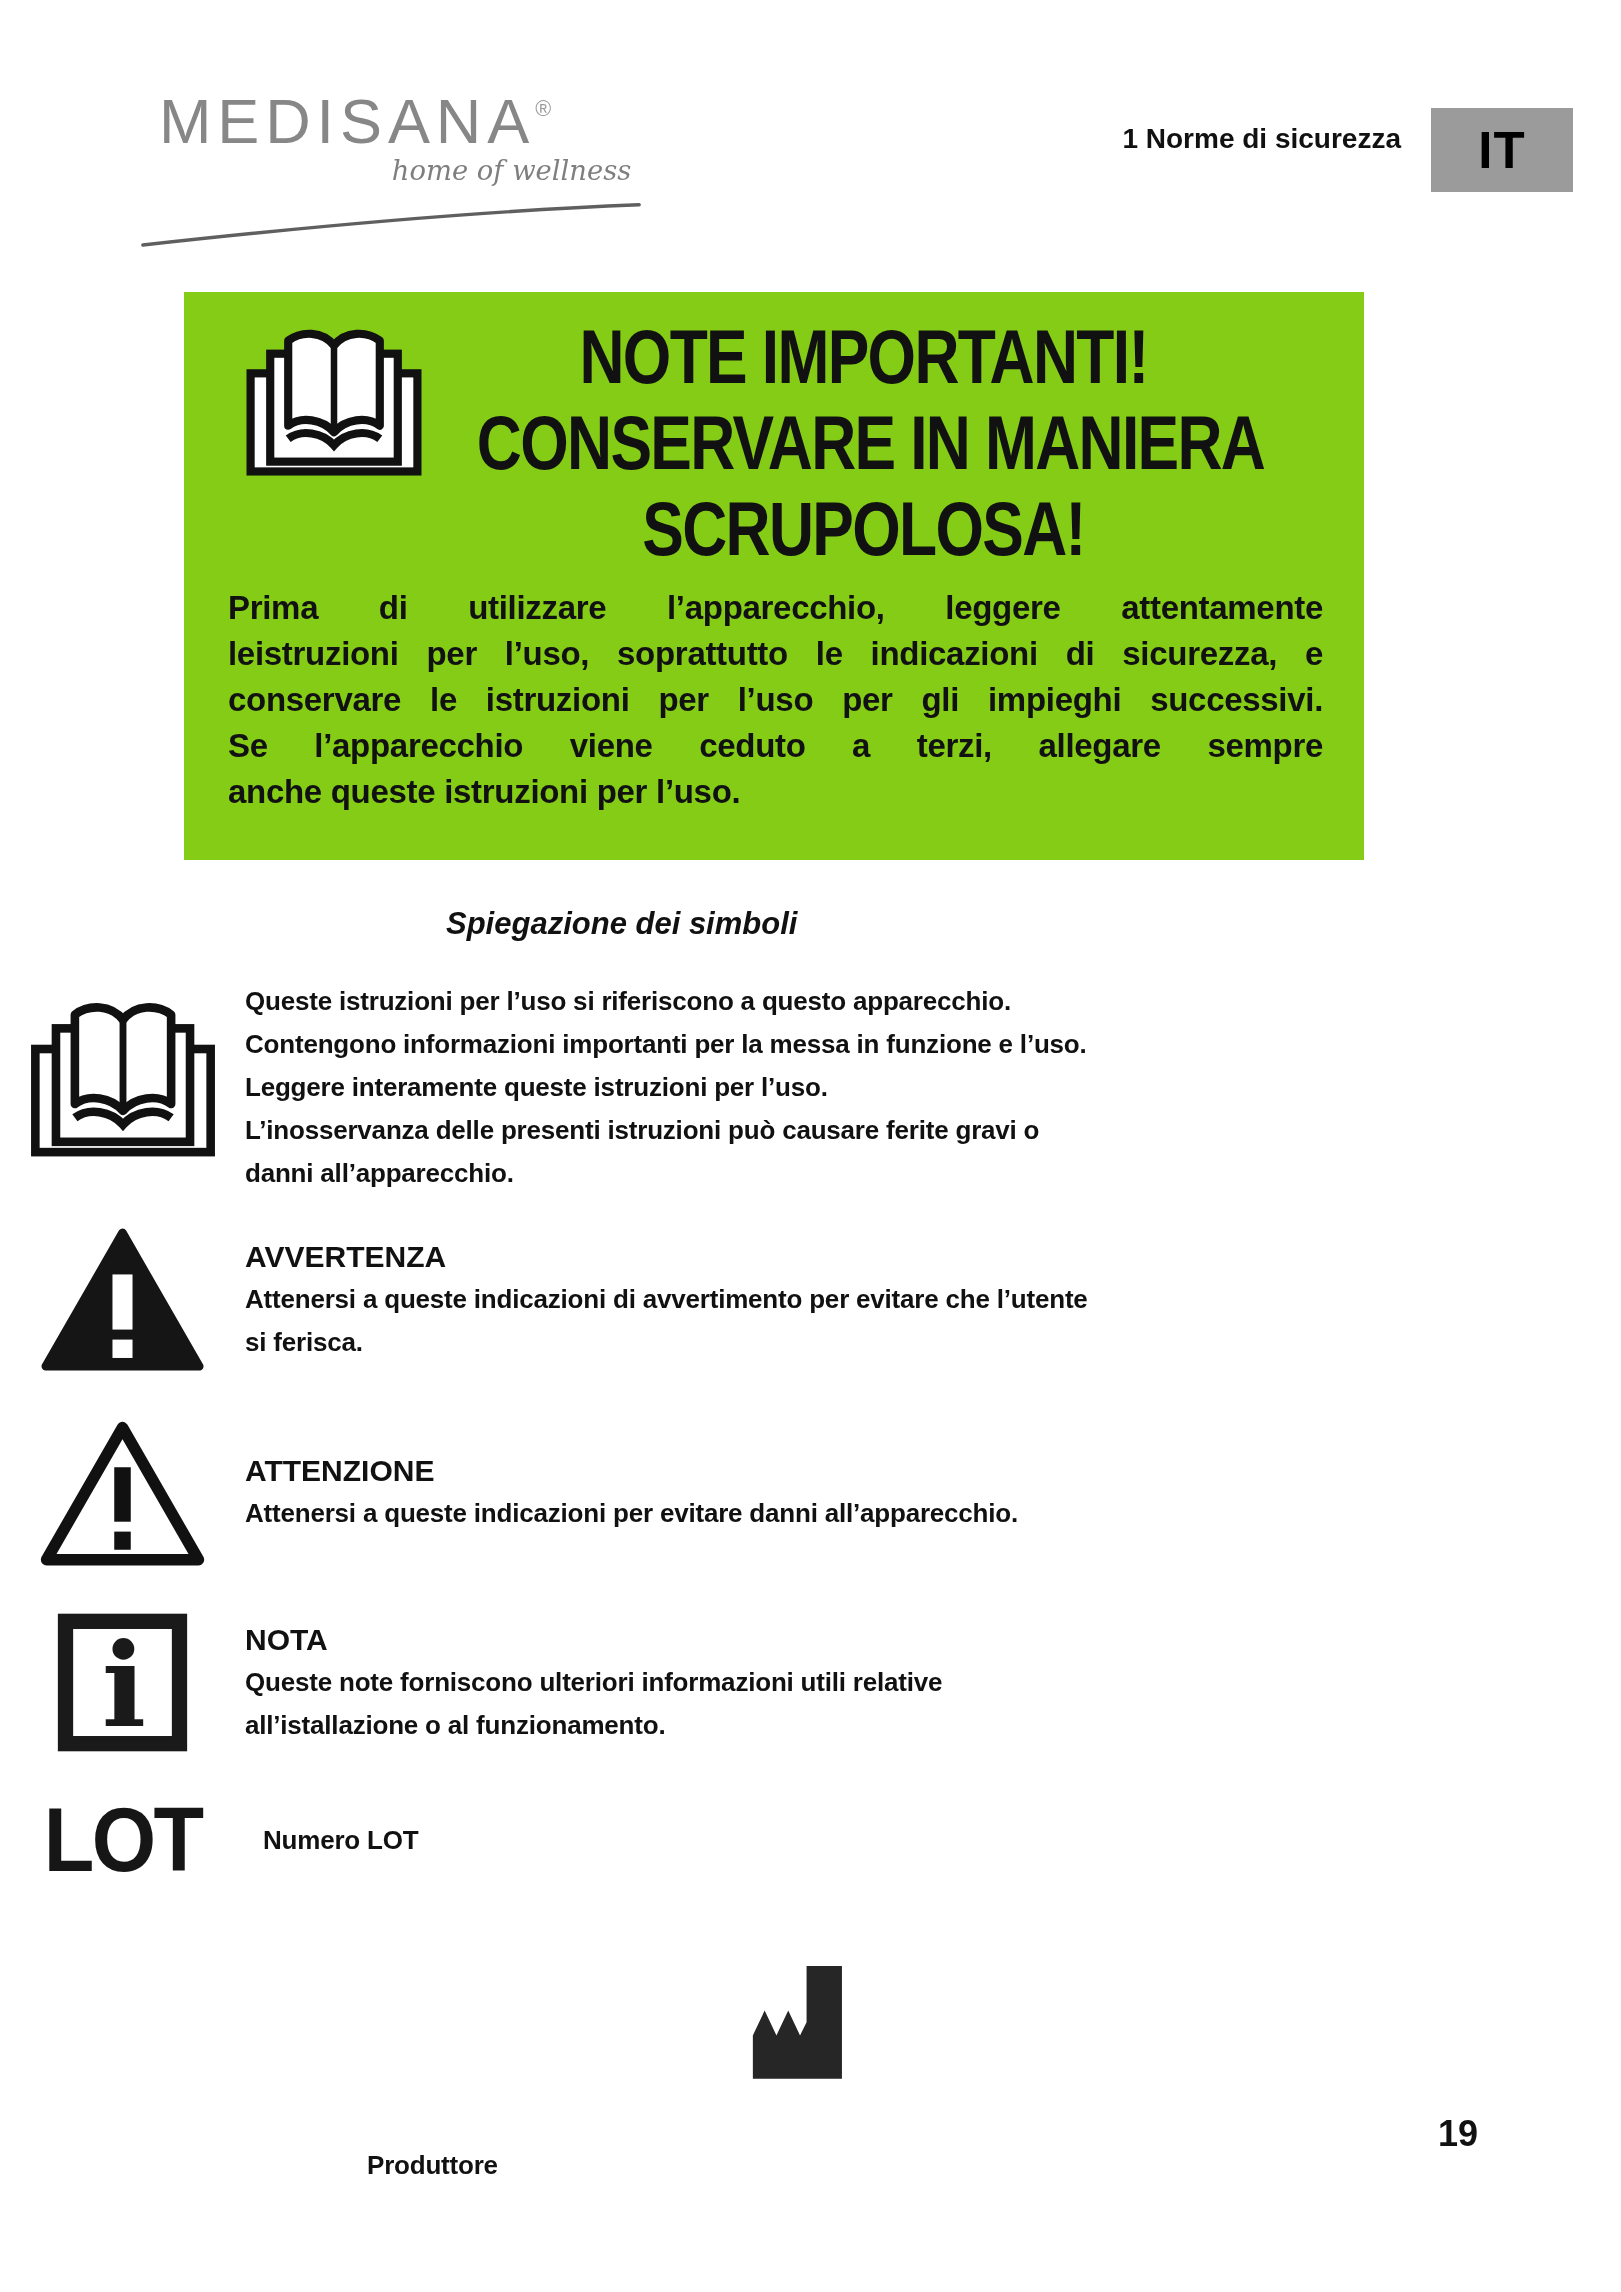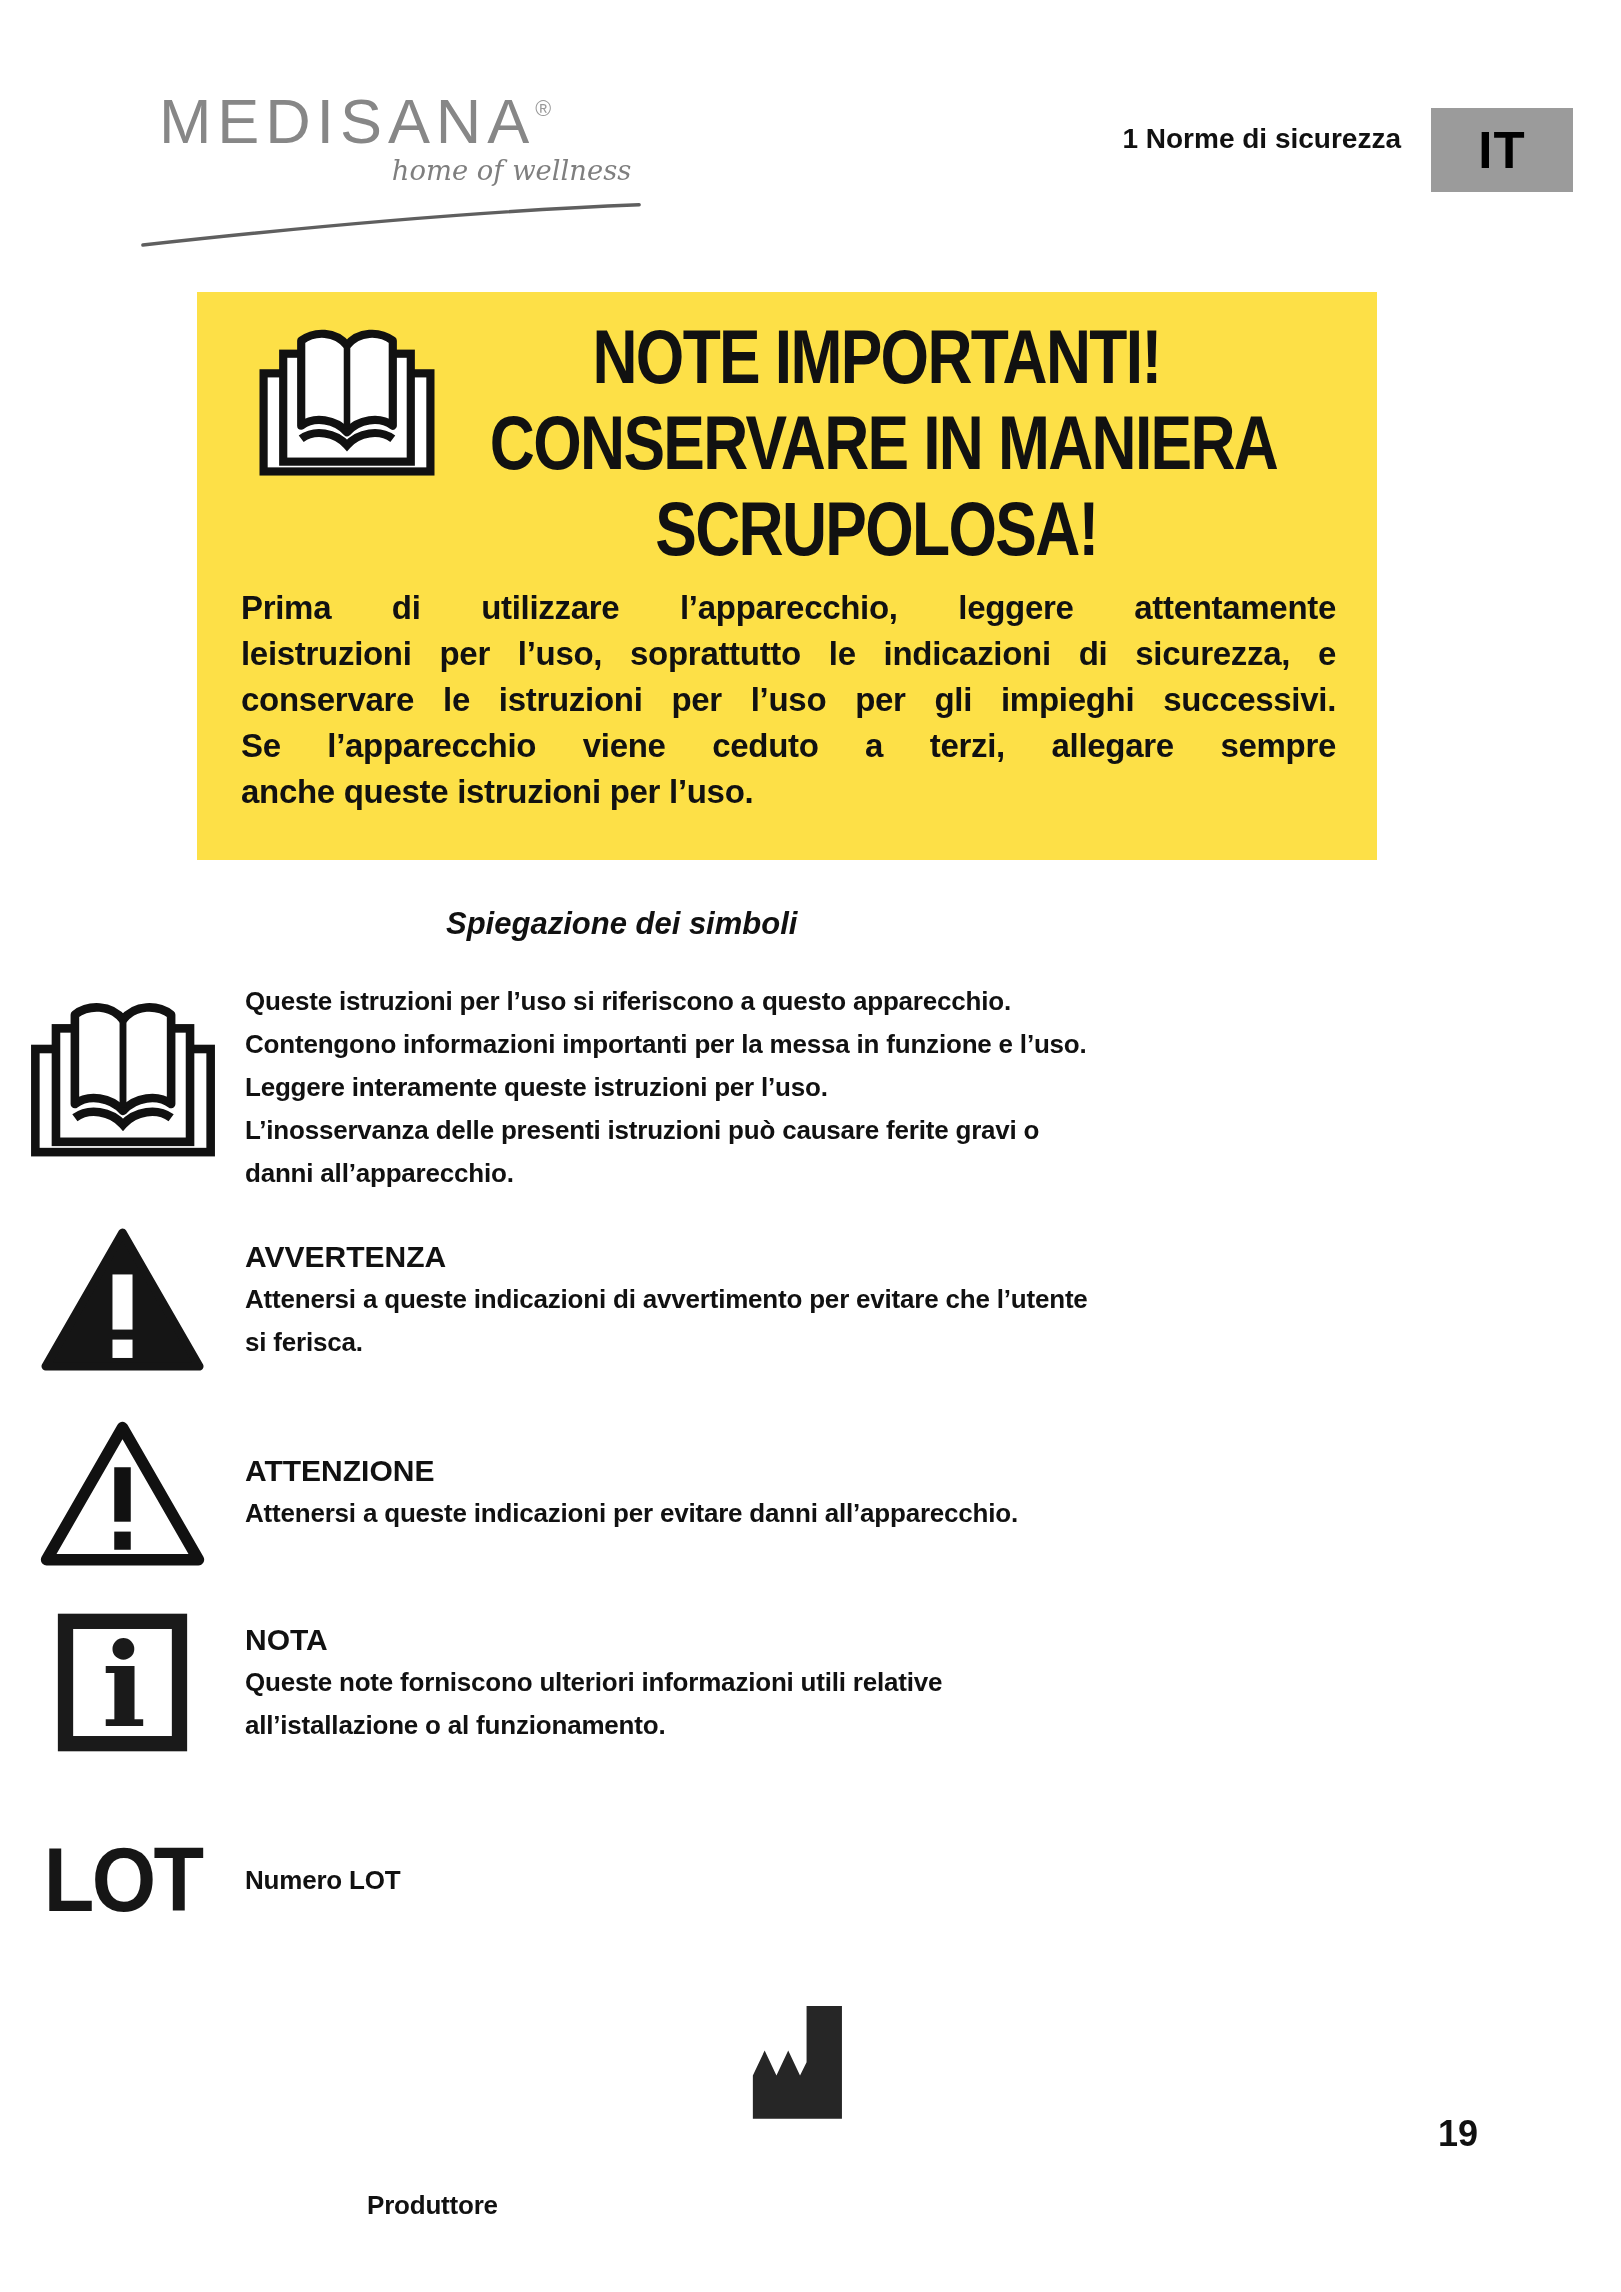--- a/index.html
+++ b/index.html
@@ -24,22 +24,22 @@
     position:absolute; top:123px; right:220px;
     font-size:28px; font-weight:700; color:#111; white-space:nowrap;
   }
   .lang-badge {
     position:absolute; left:1431px; top:108px; width:142px; height:84px;
     background:#9b9b9b; color:#000000; font-size:51px; font-weight:700;
     display:flex; align-items:center; justify-content:center; letter-spacing:1px;
   }
   
   .notice-box {
-    position:absolute; left:197px; top:292px; width:1180px; height:568px;
-    background:#fde047;
+    position:absolute; left:184px; top:292px; width:1180px; height:568px;
+    background:#84cc16;
   }
   .notice-book-icon { position:absolute; left:59px; top:29px; }
   .notice-title {
     margin:0 29px 0 208px; padding-top:21.6px; text-align:center;
     font-size:76px; font-weight:700; letter-spacing:-2px; line-height:86px;
     transform:scaleX(0.82); transform-origin:50% 0; white-space:nowrap;
   }
   .notice-body {
     margin:13.7px 41px 0 44px; font-size:33px; font-weight:700;
     letter-spacing:-0.3px; line-height:46px;
@@ -50,21 +50,21 @@
   .symbols-wrap { position:absolute; left:0; top:902px; width:1621px; }
   .symbols-heading {
     margin-left:446px; font-size:31px; font-weight:700; font-style:italic;
     line-height:43px;
   }
   .symbol-row { display:flex; align-items:center; }
   .row-book   { margin-top:35px; align-items:flex-start; }
   .row-warn   { margin-top:31px; }
   .row-caut   { margin-top:43px; }
   .row-note   { margin-top:45px; }
-  .row-lot    { margin-top:79px; height:98px; }
+  .row-lot    { margin-top:39px; height:98px;gap:18px; }
   .row-manu   { margin-top:9.8px; height:127px;flex-direction:column; }
   .symbol-icon-cell {
     width:245px; flex:0 0 245px; display:flex;
     justify-content:center; align-items:center;
   }
   .row-book .symbol-icon-cell { padding-top:13.7px; }
   .symbol-text-cell { width:887px; flex:0 0 887px; }
   .symbol-title { font-size:30px; font-weight:700; line-height:43px; }
   .symbol-text  {
     font-size:26px; font-weight:700; line-height:43px;

